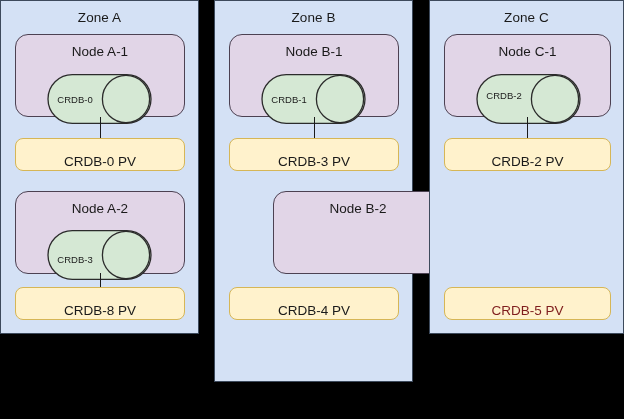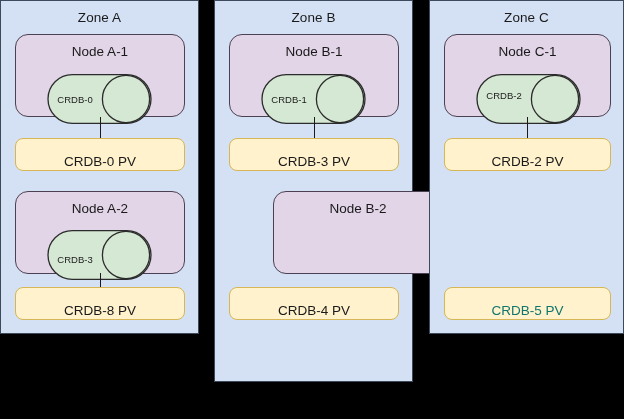--- a/index.html
+++ b/index.html
@@ -177,16 +177,16 @@
           <rect x="1" y="0.7" width="103" height="48.6" rx="24.3" ry="24.3" fill="#d5e8d4" stroke="#2b2b2b" stroke-width="1.3"></rect>
           <circle cx="79" cy="25" r="23.6" fill="#d5e8d4" stroke="#2b2b2b" stroke-width="1.3"></circle>
         </svg>
         <div class="pod-label" style="width: 56px; color: rgb(26, 26, 26);">CRDB-2</div>
       </div>
       <div class="connector" style="left: 97px; top: 116px; height: 21px; border-left-color: rgb(26, 26, 26);"></div>
       <div class="pv" style="left: 14px; top: 137px; width: 167px; height: 33px; background: rgb(255, 242, 204); border-color: rgb(214, 182, 86);">
         <span class="pv-label" style="color: rgb(26, 26, 26);">CRDB-2 PV</span>
       </div>
       <div class="pv" style="left: 14px; top: 286px; width: 167px; height: 33px; background: rgb(255, 242, 204); border-color: rgb(214, 182, 86);">
-        <span class="pv-label" style="color: #0f766e;">CRDB-5 PV</span>
+        <span class="pv-label" style="color: #7f1d1d;">CRDB-5 PV</span>
       </div>
     </div>
   </div>
 
 </body></html>

